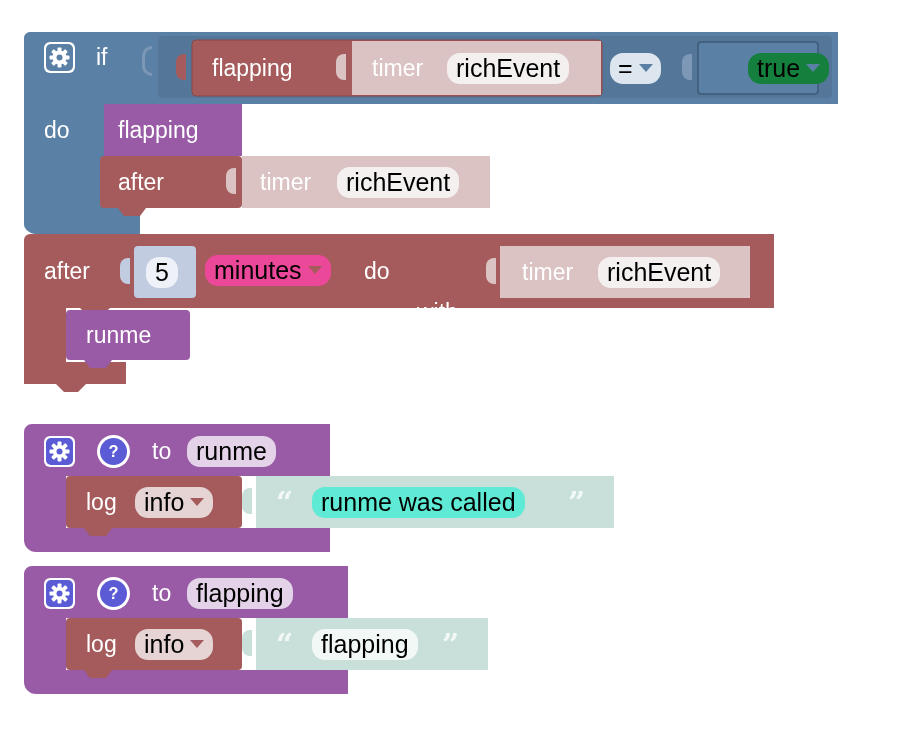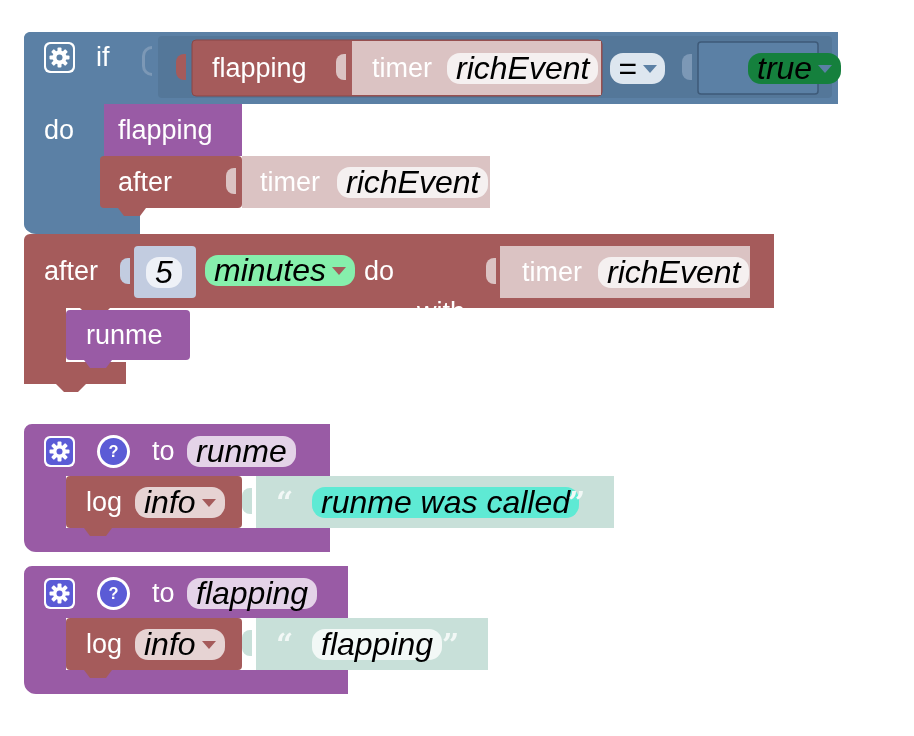--- a/index.html
+++ b/index.html
@@ -1,19 +1,19 @@
 <!DOCTYPE html>
 <html><head>
 <meta charset="utf-8">
 <style>
   html,body{margin:0;padding:0;background:#ffffff;}
   body{width:914px;height:736px;position:relative;overflow:hidden;font-family:"Liberation Sans",sans-serif;}
   .abs{position:absolute;box-sizing:border-box;}
-  .txt{position:absolute;color:#ffffff;font-size:27px;line-height:30px;white-space:nowrap;}
-  .pill{position:absolute;box-sizing:border-box;border-radius:13px;font-size:32px;line-height:30px;color:#000;padding:0 9px;white-space:nowrap;height:31px;font-style:italic;}
+  .txt{position:absolute;color:#ffffff;font-size:23px;line-height:30px;white-space:nowrap;}
+  .pill{position:absolute;box-sizing:border-box;border-radius:13px;font-size:25px;line-height:30px;color:#000;padding:0 9px;white-space:nowrap;height:31px;}
   .gear{position:absolute;width:31px;height:31px;border-radius:6px;background:#ffffff;box-sizing:border-box;}
   .gear svg{display:block;}
   .help{position:absolute;width:33px;height:33px;border-radius:50%;background:#ffffff;}
   .help span{position:absolute;left:0;top:0;width:33px;height:33px;border-radius:50%;background:#5b5bd6;color:#fff;font-weight:bold;font-size:20px;line-height:33px;text-align:center;transform:scale(0.82);}
   .arrow{display:inline-block;width:0;height:0;border-left:7px solid transparent;border-right:7px solid transparent;margin-left:6px;vertical-align:middle;position:relative;top:-2px;}
   .quote{position:absolute;font-size:30px;line-height:30px;font-family:"DejaVu Serif",serif;font-weight:bold;}
 </style>
 </head>
 <body>
 
@@ -103,21 +103,21 @@
   <span class="txt" style="left:118px;top:115px;">flapping</span>
 
   <span class="txt" style="left:118px;top:167px;">after</span>
   <span class="txt" style="left:260px;top:167px;">timer</span>
   <span class="pill" style="left:337px;top:167px;background:#f5f0f0;">richEvent</span>
 </div>
 
 <div>
   <span class="txt" style="left:44px;top:256px;">after</span>
   <span class="pill" style="left:146px;top:257px;background:#eef1f7;padding:0 9px;">5</span>
-  <div class="pill" style="left:205px;top:255px;background:#86efac;">
+  <div class="pill" style="left:205px;top:255px;background:#ec4899;">
     <span>minutes</span><span class="arrow" style="border-top:8px solid #a55b5b;"></span>
   </div>
   <span class="txt" style="left:364px;top:256px;">do</span>
   <span class="txt" style="left:417px;top:256px;margin-top:41px;">with</span>
   <span class="txt" style="left:522px;top:257px;">timer</span>
   <span class="pill" style="left:598px;top:257px;background:#f5f0f0;">richEvent</span>
   <span class="txt" style="left:86px;top:320px;">runme</span>
 </div>
 
 <div>

